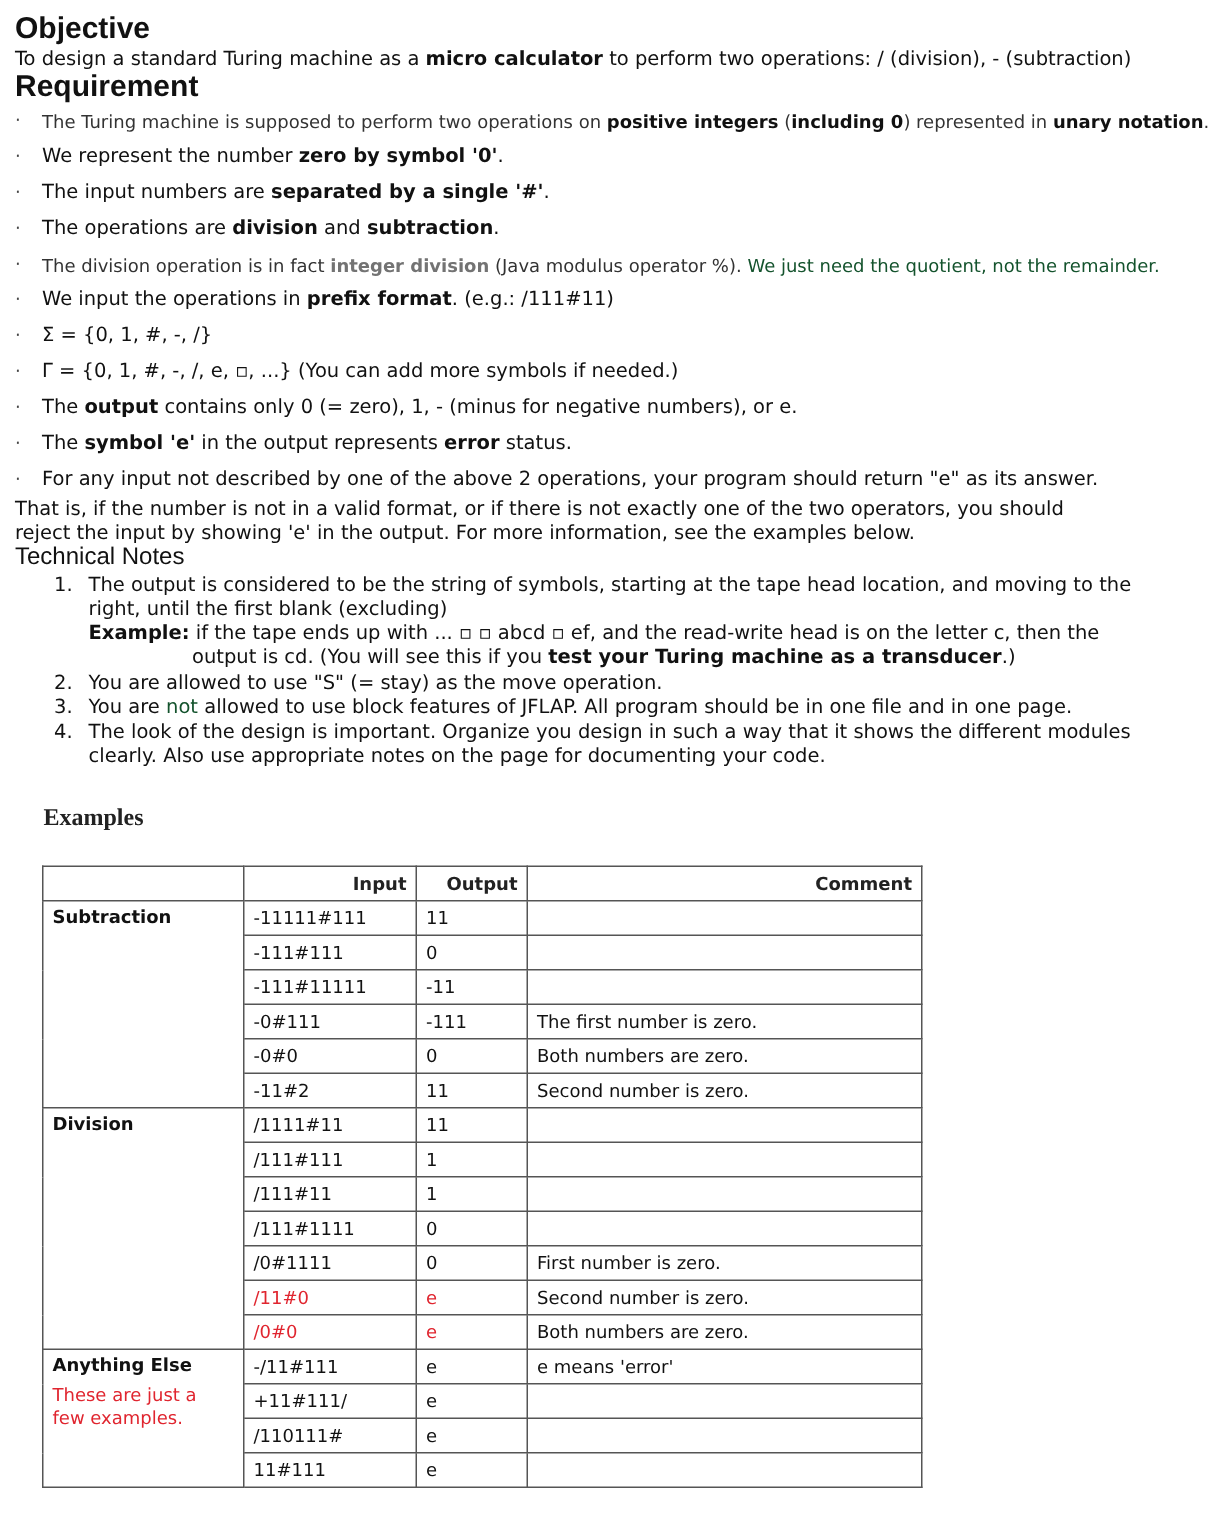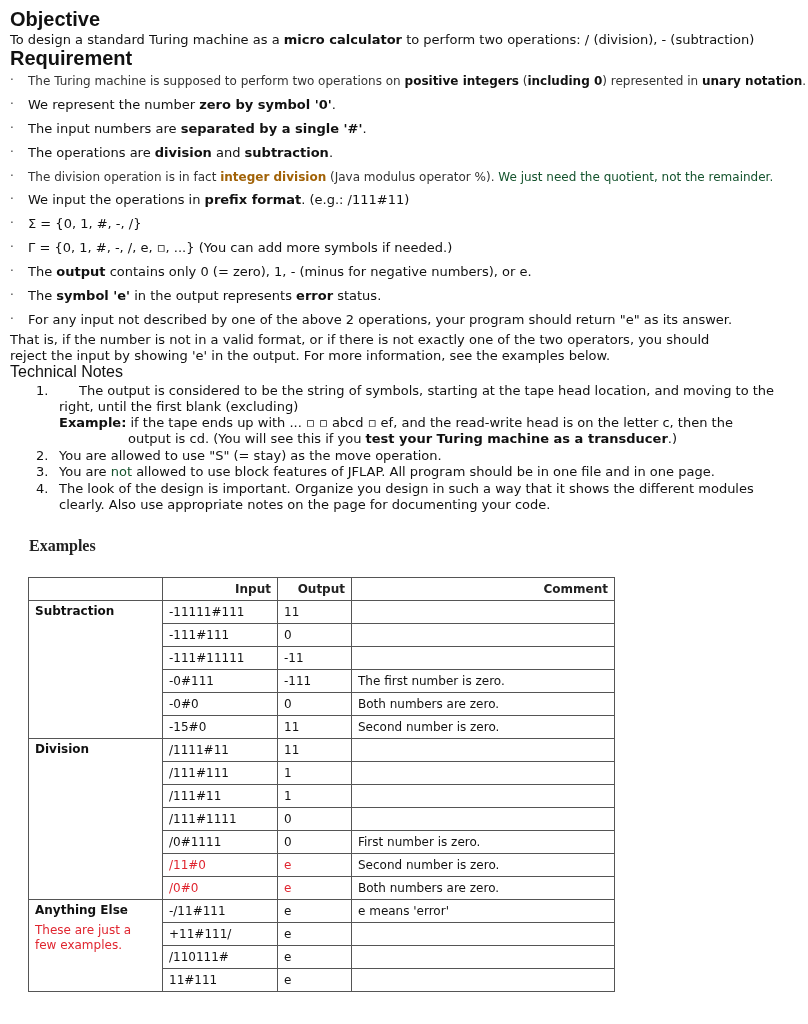--- a/index.html
+++ b/index.html
@@ -68,21 +68,21 @@
     <span>The input numbers are </span><b>separated by a single '#'</b><span>.</span>
   </div>
 
   <span class="bullet" style="top:145px;">·</span>
   <div class="li body13" style="top:145px;">
     <span>The operations are </span><b>division</b><span> and </span><b>subtraction</b><span>.</span>
   </div>
 
   <span class="bullet" style="top:169px;">·</span>
   <div class="li small12" style="top:170px;">
-    <span>The division operation is in fact </span><b style="color:#a16207">integer division</b><span> (Java modulus operator %). </span><span class="red">We just need the quotient, not the remainder.</span>
+    <span>The division operation is in fact </span><b style="color:#737373">integer division</b><span> (Java modulus operator %). </span><span class="red">We just need the quotient, not the remainder.</span>
   </div>
 
   <span class="bullet" style="top:192px;">·</span>
   <div class="li body13" style="top:192px;">
     <span>We input the operations in </span><b>prefix format</b><span>. (e.g.: /111#11)</span>
   </div>
 
   <span class="bullet" style="top:216px;">·</span>
   <div class="li body13" style="top:216px;">
     <span>Σ = {0, 1, #, -, /}</span>
@@ -109,21 +109,21 @@
   </div>
 </div>
 
 <div class="abs body13" style="left:10px; top:332px;">That is, if the number is not in a valid format, or if there is not exactly one of the two operators, you should</div>
 <div class="abs body13" style="left:10px; top:348px;">reject the input by showing 'e' in the output. For more information, see the examples below.</div>
 
 <div class="abs h2" style="left:10px; top:363px;">Technical Notes</div>
 
 <div>
   <span class="tn-num" style="top:383px;">1.</span>
-  <div class="tn-text" style="top:383px;margin-left:20px;">The output is considered to be the string of symbols, starting at the tape head location, and moving to the</div>
+  <div class="tn-text" style="top:383px;">The output is considered to be the string of symbols, starting at the tape head location, and moving to the</div>
   <div class="tn-text" style="top:399px;">right, until the first blank (excluding)</div>
   <div class="tn-text" style="top:415px;">
     <b>Example:</b><span> if the tape ends up with ... ▫ ▫ abcd ▫ ef, and the read-write head is on the letter c, then the</span>
   </div>
   <div class="tn-text" style="top:431px; left:128px;">
     <span>output is cd. (You will see this if you </span><b>test your Turing machine as a transducer</b><span>.)</span>
   </div>
 
   <span class="tn-num" style="top:448px;">2.</span>
   <div class="tn-text" style="top:448px;">You are allowed to use "S" (= stay) as the move operation.</div>
@@ -171,21 +171,21 @@
       <td>-0#111</td>
       <td>-111</td>
       <td>The first number is zero.</td>
     </tr>
     <tr>
       <td>-0#0</td>
       <td>0</td>
       <td>Both numbers are zero.</td>
     </tr>
     <tr>
-      <td>-15#0</td>
+      <td>-11#2</td>
       <td>11</td>
       <td>Second number is zero.</td>
     </tr>
 
     <tr>
       <td class="cat" rowspan="7"><span>Division</span></td>
       <td>/1111#11</td>
       <td>11</td>
       <td></td>
     </tr>

